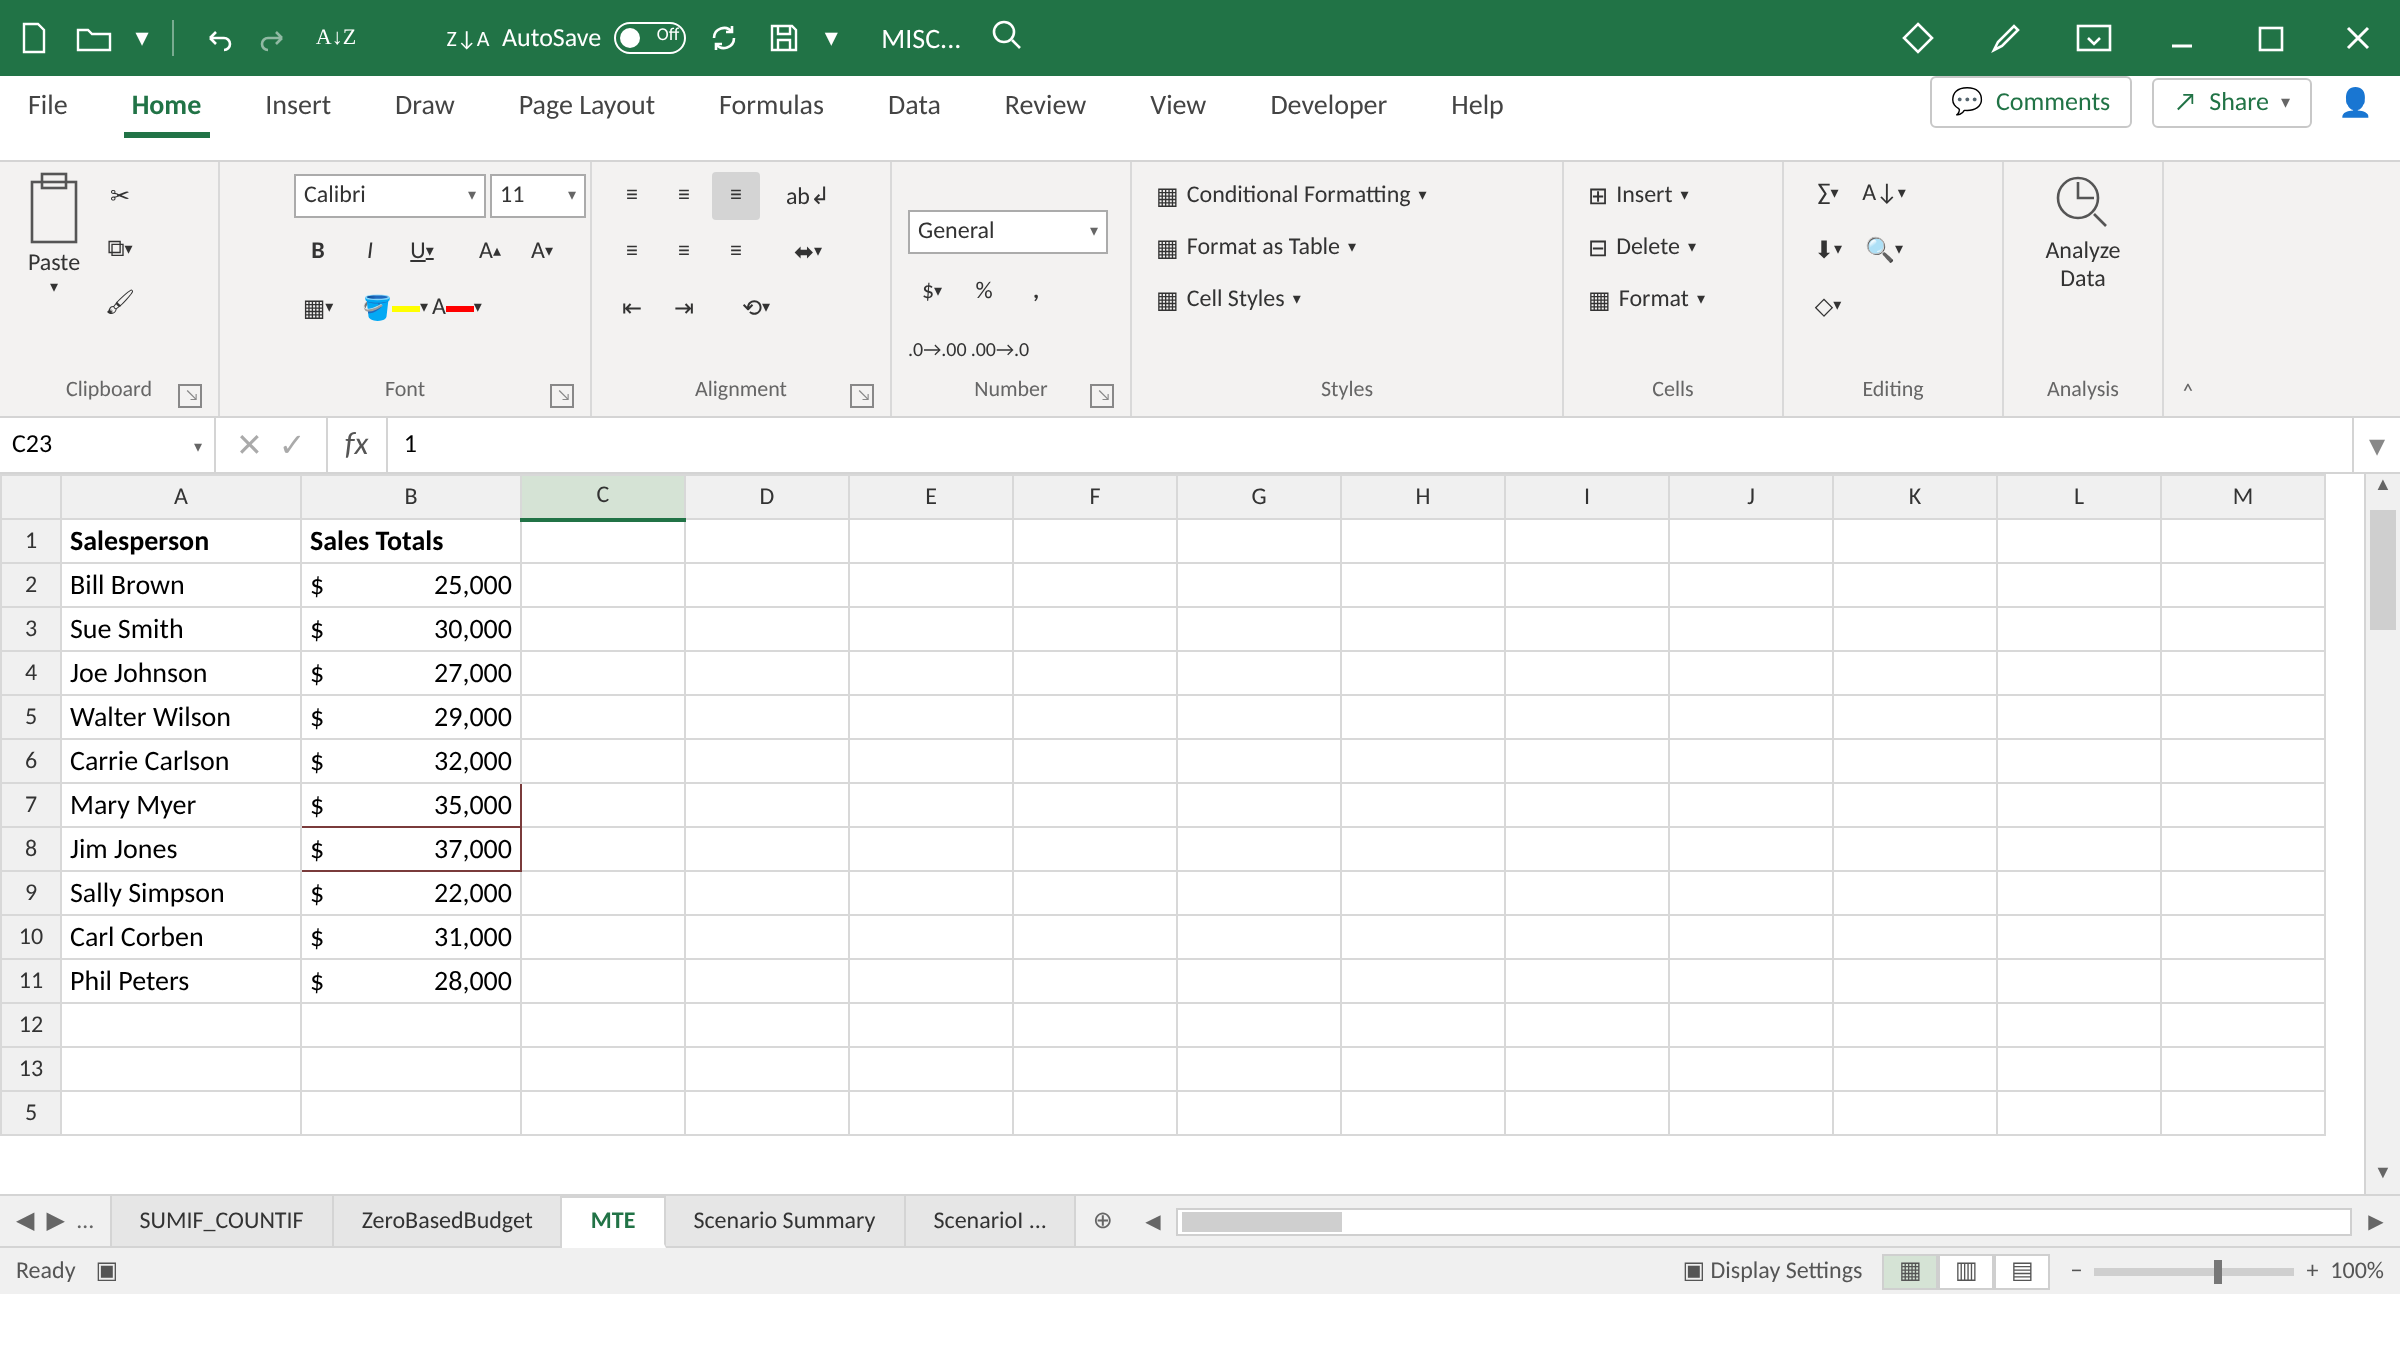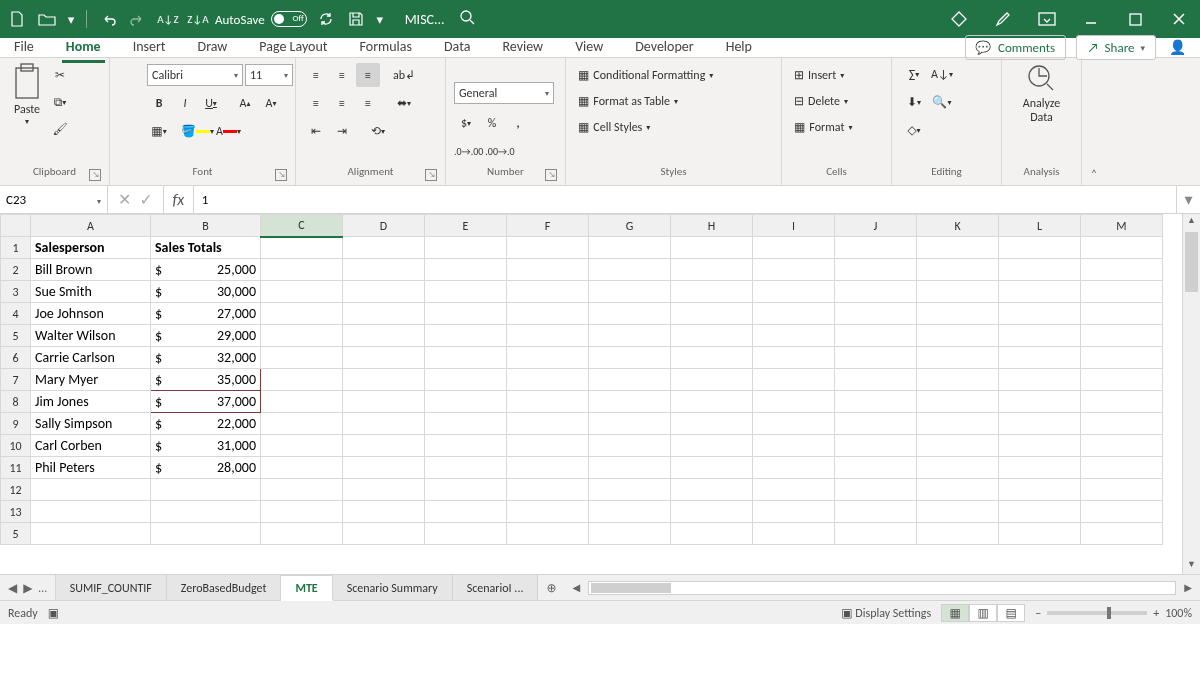--- a/index.html
+++ b/index.html
@@ -9,21 +9,21 @@
   .qat-item { width: 22px; height: 22px; display: flex; align-items: center; justify-content: center; cursor: pointer; }
   .qat-item svg { stroke: #fff; fill: none; }
   .qat-sep { width: 1px; height: 18px; background: rgba(255,255,255,0.4); margin: 0 2px; }
   .autosave { display: flex; align-items: center; gap: 6px; margin-left: 6px; }
   .toggle { width: 36px; height: 16px; border: 1px solid #fff; border-radius: 8px; position: relative; display: flex; justify-content: flex-end; padding-right: 2px; font-size: 9px; }
   .toggle::before { content: ""; position: absolute; left: 2px; top: 2px; width: 10px; height: 10px; background: #fff; border-radius: 50%; }
   .filename { flex: 1; text-align: right; font-size: 14px; margin-left: 20px; display:flex; align-items:center; gap:14px;}
   .winbtns { display: flex; gap: 14px; }
   .winbtn { width: 30px; height: 30px; display: flex; align-items: center; justify-content: center; cursor: pointer; }
   
-  .menutabs { height: 20px; background: #fff; border-bottom: 1px solid #d4d4d4; display: flex; align-items: center; padding: 0 10px; gap: 24px; font-size: 14px; }
+  .menutabs { height: 43px; background: #fff; border-bottom: 1px solid #d4d4d4; display: flex; align-items: flex-start; padding: 0 10px; gap: 24px; font-size: 14px; }
   .menutab { padding: 6px 4px; cursor: pointer; color: #444; }
   .menutab.active { color: #217346; border-bottom: 3px solid #217346; font-weight: 600; padding-bottom:5px;}
   .menuright { margin-left: auto; display: flex; align-items: center; gap: 10px; }
   .comments-btn, .share-btn { border: 1px solid #c8c8c8; border-radius: 3px; padding: 4px 10px; font-size: 13px; display: flex; align-items: center; gap: 6px; cursor: pointer; color:#217346;}
   .share-btn { background:#fff;}
   
   .ribbon { height: 128px; background: #f3f2f1; border-bottom: 1px solid #d4d4d4; display: flex; font-size: 12px; color:#333; }
   .rgroup { border-right: 1px solid #d9d9d9; padding: 4px 8px 2px 8px; display: flex; flex-direction: column; }
   .rgroup-body { flex: 1; display: flex; align-items:flex-start; }
   .rgroup-label { height: 18px; text-align: center; font-size: 11px; color: #666; position: relative; }
@@ -103,22 +103,22 @@
     <div class="qat-item">
         <svg width="16" height="14" viewBox="0 0 16 14">
           <path d="M5 7H12a3 3 0 010 6M5 7l3-3M5 7l3 3" stroke-width="1.3"></path>
         </svg>
       </div>
     <div class="qat-item" style="opacity:.5">
         <svg width="16" height="14" viewBox="0 0 16 14">
           <path d="M11 7H4a3 3 0 000 6M11 7l-3-3M11 7l-3 3" stroke-width="1.3"></path>
         </svg>
       </div>
-    <div class="qat-item" style="font-size:11px;">A↓Z</div>
-    <div class="qat-item" style="font-size:11px;">Z↓A</div>
+    <div class="qat-item" style="font-size:11px;font-family:Liberation Serif, serif;">A↓Z</div>
+    <div class="qat-item" style="font-size:11px;margin-left:36px;">Z↓A</div>
   </div>
   <div class="autosave">
     <span>AutoSave</span>
     <div class="toggle">
         <span>Off</span>
       </div>
   </div>
   <div class="qat" style="margin-left:8px;">
     <div class="qat-item">
         <svg width="16" height="16" viewBox="0 0 16 16">

